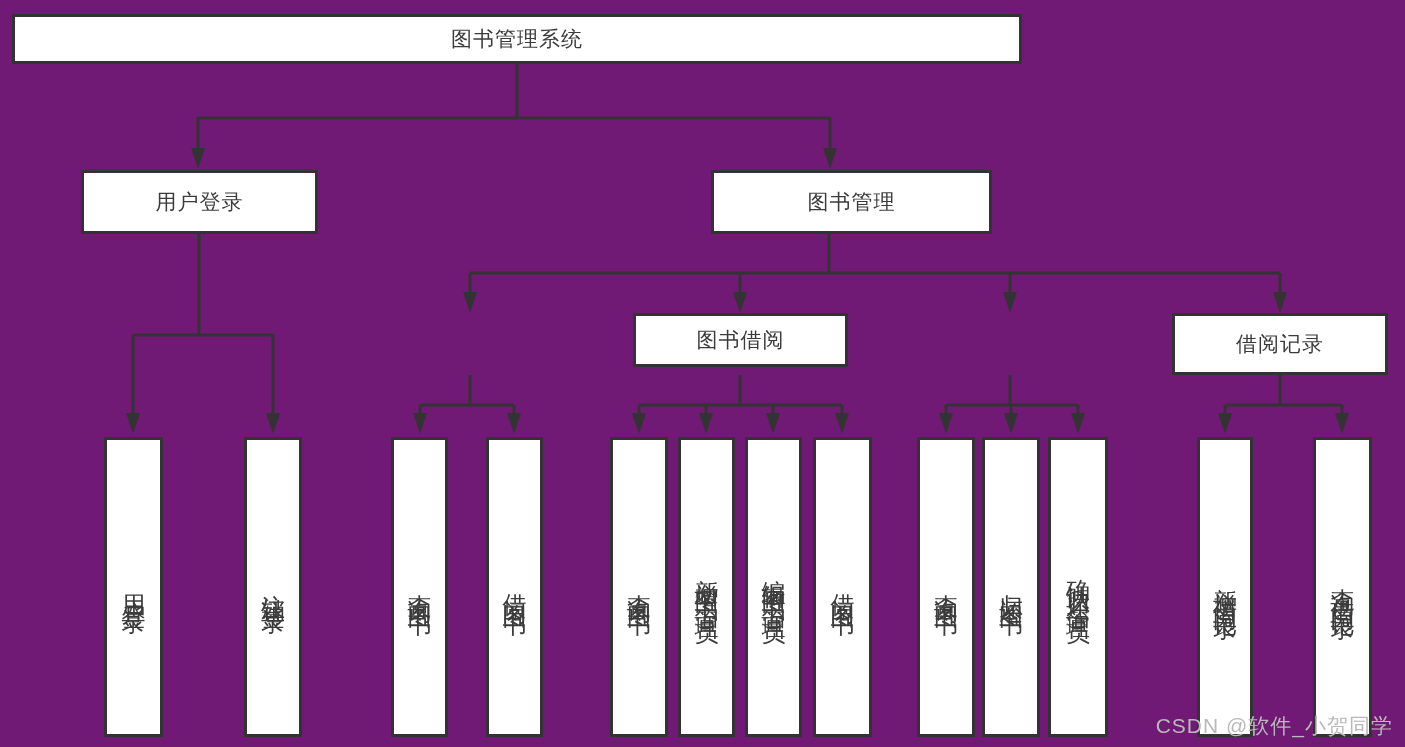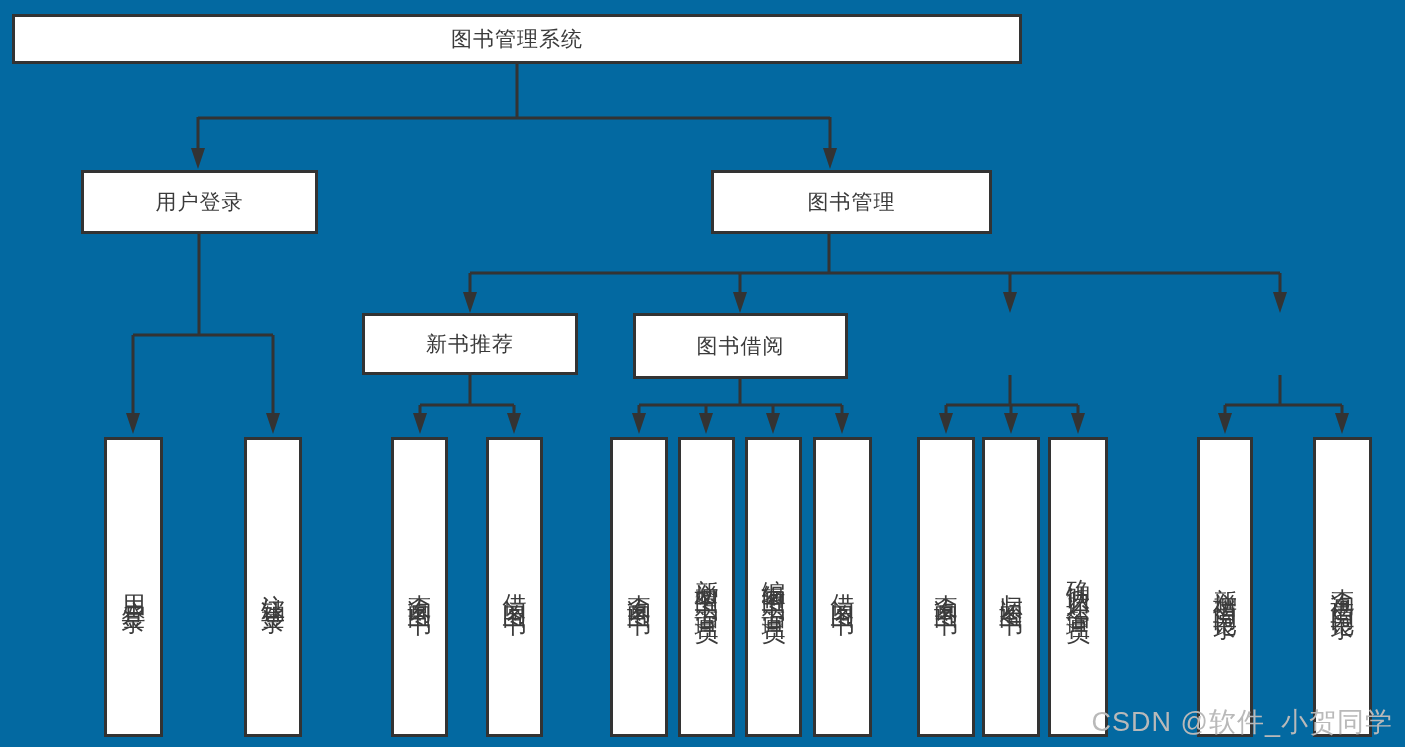--- a/index.html
+++ b/index.html
@@ -1,21 +1,21 @@
 <!DOCTYPE html>
 <html><head>
 <meta charset="utf-8">
 <style>
   * { box-sizing: border-box; }
   html, body { margin: 0; padding: 0; background: #ffffff; }
   .canvas {
     position: relative;
     width: 1405px;
     height: 747px;
-    background: #0369a1;
+    background: #701a75;
     font-family: "Liberation Sans", "DejaVu Sans", sans-serif;
     overflow: hidden;
   }
   svg.connectors {
     position: absolute;
     left: 0; top: 0;
     width: 1405px; height: 747px;
     z-index: 1;
   }
   .box {
@@ -37,21 +37,21 @@
     writing-mode: vertical-lr;
     text-orientation: upright;
     font-size: 24px;
     line-height: 1;
     letter-spacing: 6px;
   }
   .watermark {
     position: absolute;
     right: 12px;
     bottom: 7px;
-    font-size: 27px;
+    font-size: 21px;
     color: #b9b9b9;
     letter-spacing: 1px;
     z-index: 3;
     white-space: nowrap;
   }
 </style>
 </head>
 <body>
 
 <div class="canvas">
@@ -103,25 +103,25 @@
     <span class="hlabel">图书管理系统</span>
   </div>
 
   <div class="box" style="left:81px;top:170px;width:237px;height:64px">
     <span class="hlabel">用户登录</span>
   </div>
   <div class="box" style="left:711px;top:170px;width:281px;height:64px">
     <span class="hlabel">图书管理</span>
   </div>
 
-  <div class="box" style="left:362px;top:313px;width:216px;height:62px">
-    <span class="hlabel">新书推荐</span>
+  <div class="box" style="left:633px;top:313px;width:215px;height:54px">
+    <span class="hlabel">图书借阅</span>
   </div>
-  <div class="box" style="left:633px;top:313px;width:215px;height:66px">
-    <span class="hlabel">图书借阅</span>
+  <div class="box" style="left:1172px;top:313px;width:216px;height:62px">
+    <span class="hlabel">借阅记录</span>
   </div>
 
   <div class="box vbox" style="left:104px;top:437px;width:59px;height:300px">
     <span class="vlabel">用户登录</span>
   </div>
   <div class="box vbox" style="left:244px;top:437px;width:58px;height:300px">
     <span class="vlabel">注销登录</span>
   </div>
   <div class="box vbox" style="left:391px;top:437px;width:57px;height:300px">
     <span class="vlabel">查询图书</span>

